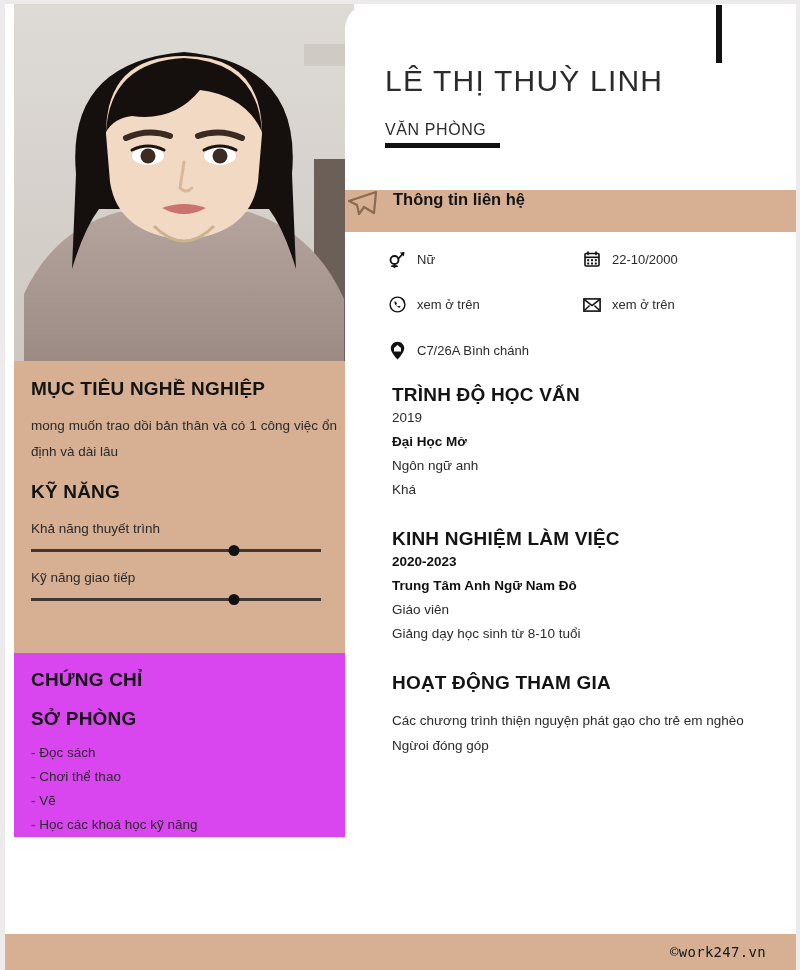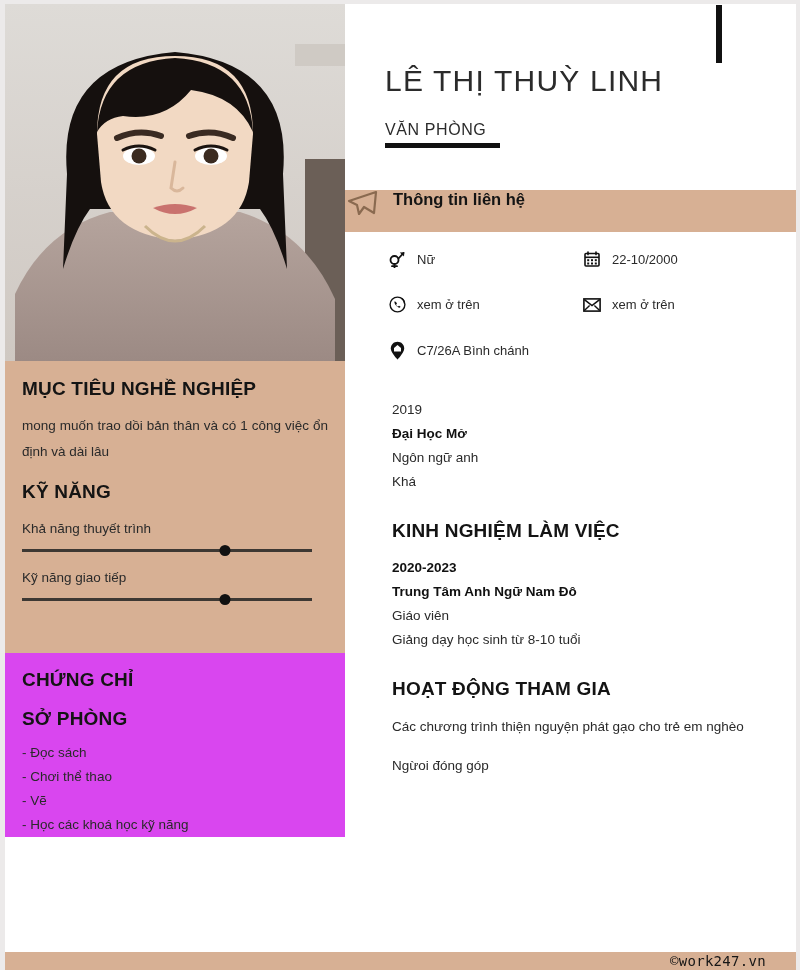--- a/index.html
+++ b/index.html
@@ -25,20 +25,21 @@
   .gutter-left  { position: absolute; left: 0; top: 0; width: 5px;  height: 970px; background: #eceaea; }
   .gutter-right { position: absolute; right: 0; top: 0; width: 4px; height: 970px; background: #eceaea; }
   .gutter-top   { position: absolute; left: 0; top: 0; width: 800px; height: 4px; background: #eceaea; }
 
   
   .left-col {
     position: absolute;
     left: 5px; top: 4px;
     width: 340px;
     height: 936px;
+    padding-left: 9px;
   }
 
   .photo {
     position: relative;
     width: 340px;
     height: 357px;
     overflow: hidden;
     background: #d9d6d2;
   }
   .photo svg { display: block; width: 340px; height: 357px; }
@@ -184,32 +185,32 @@
   .right-body { padding: 24px 40px 0 47px; }
 
   .r-sec-title {
     font-size: 19px;
     font-weight: bold;
     color: #141414;
     letter-spacing: .2px;
   }
   .r-gap { margin-top: 26px; }
 
-  .entry { margin-top: 14px; }
+  .entry { margin-top: 0; }
   .entry .line { font-size: 13.5px; line-height: 24px; color: #2a2a2a; }
   .entry .line.b { font-weight: bold; color: #111111; }
 
   .para { margin-top: 14px; font-size: 13.5px; line-height: 26px; color: #2a2a2a; }
 
   
   .footer {
     position: absolute;
     left: 5px; bottom: 0;
     width: 791px;
-    height: 18px;
+    height: 36px;
     background: #d7b094;
     display: flex;
     align-items: center;
     justify-content: flex-end;
     padding-right: 30px;
   }
   .footer-text {
     font-family: "DejaVu Sans Mono", monospace;
     font-size: 14px;
     color: #161616;
@@ -384,20 +385,21 @@
             <path d="M7.5 0.8 C3.7 0.8 0.8 3.7 0.8 7.4 C0.8 11.6 7.5 18.4 7.5 18.4 C7.5 18.4 14.2 11.6 14.2 7.4 C14.2 3.7 11.3 0.8 7.5 0.8 Z" fill="#111"></path>
             <path d="M7.5 3.9 L11 6.9 L11 10.4 L4 10.4 L4 6.9 Z" fill="#ffffff"></path>
           </svg>
         </span>
         <span>C7/26A Bình chánh</span>
       </div>
     </div>
 
     <div class="right-body">
 
+      <div class="r-sec-title">TRÌNH ĐỘ HỌC VẤN</div>
       <div class="entry">
         <div class="line">2019</div>
         <div class="line b">Đại Học Mở</div>
         <div class="line">Ngôn ngữ anh</div>
         <div class="line">Khá</div>
       </div>
 
       <div class="r-sec-title r-gap">KINH NGHIỆM LÀM VIỆC</div>
       <div class="entry">
         <div class="line b">2020-2023</div>

